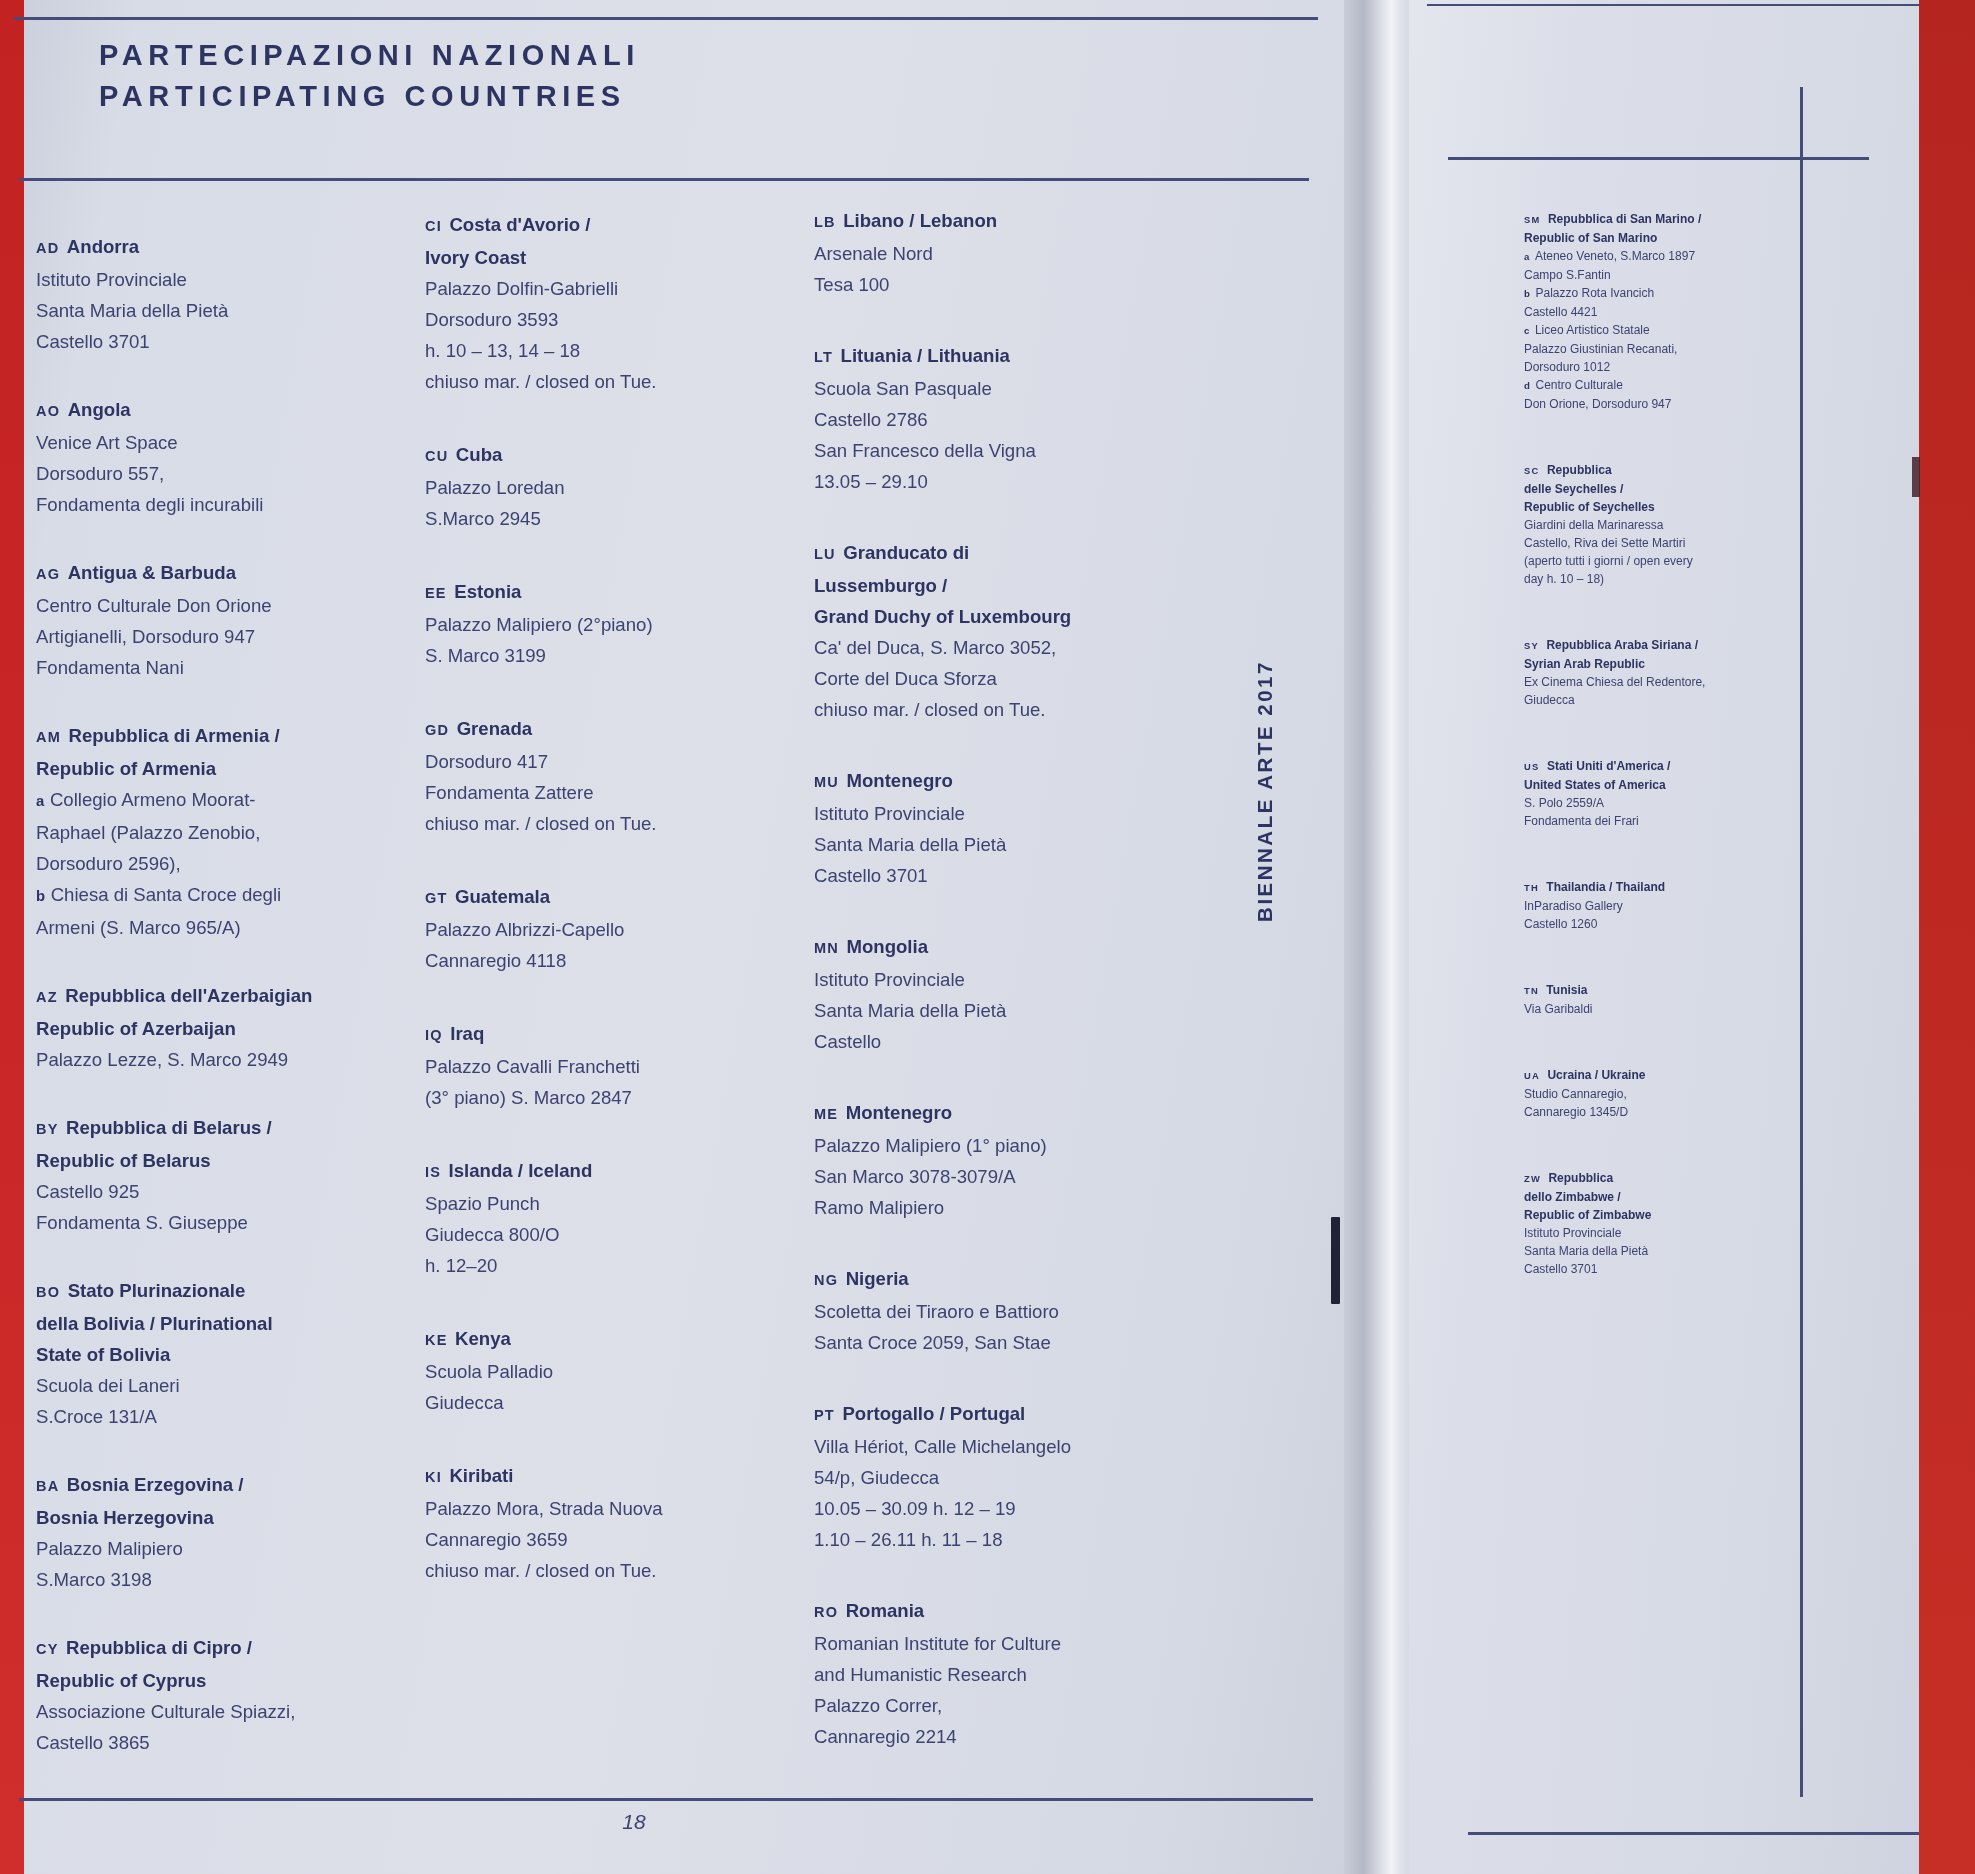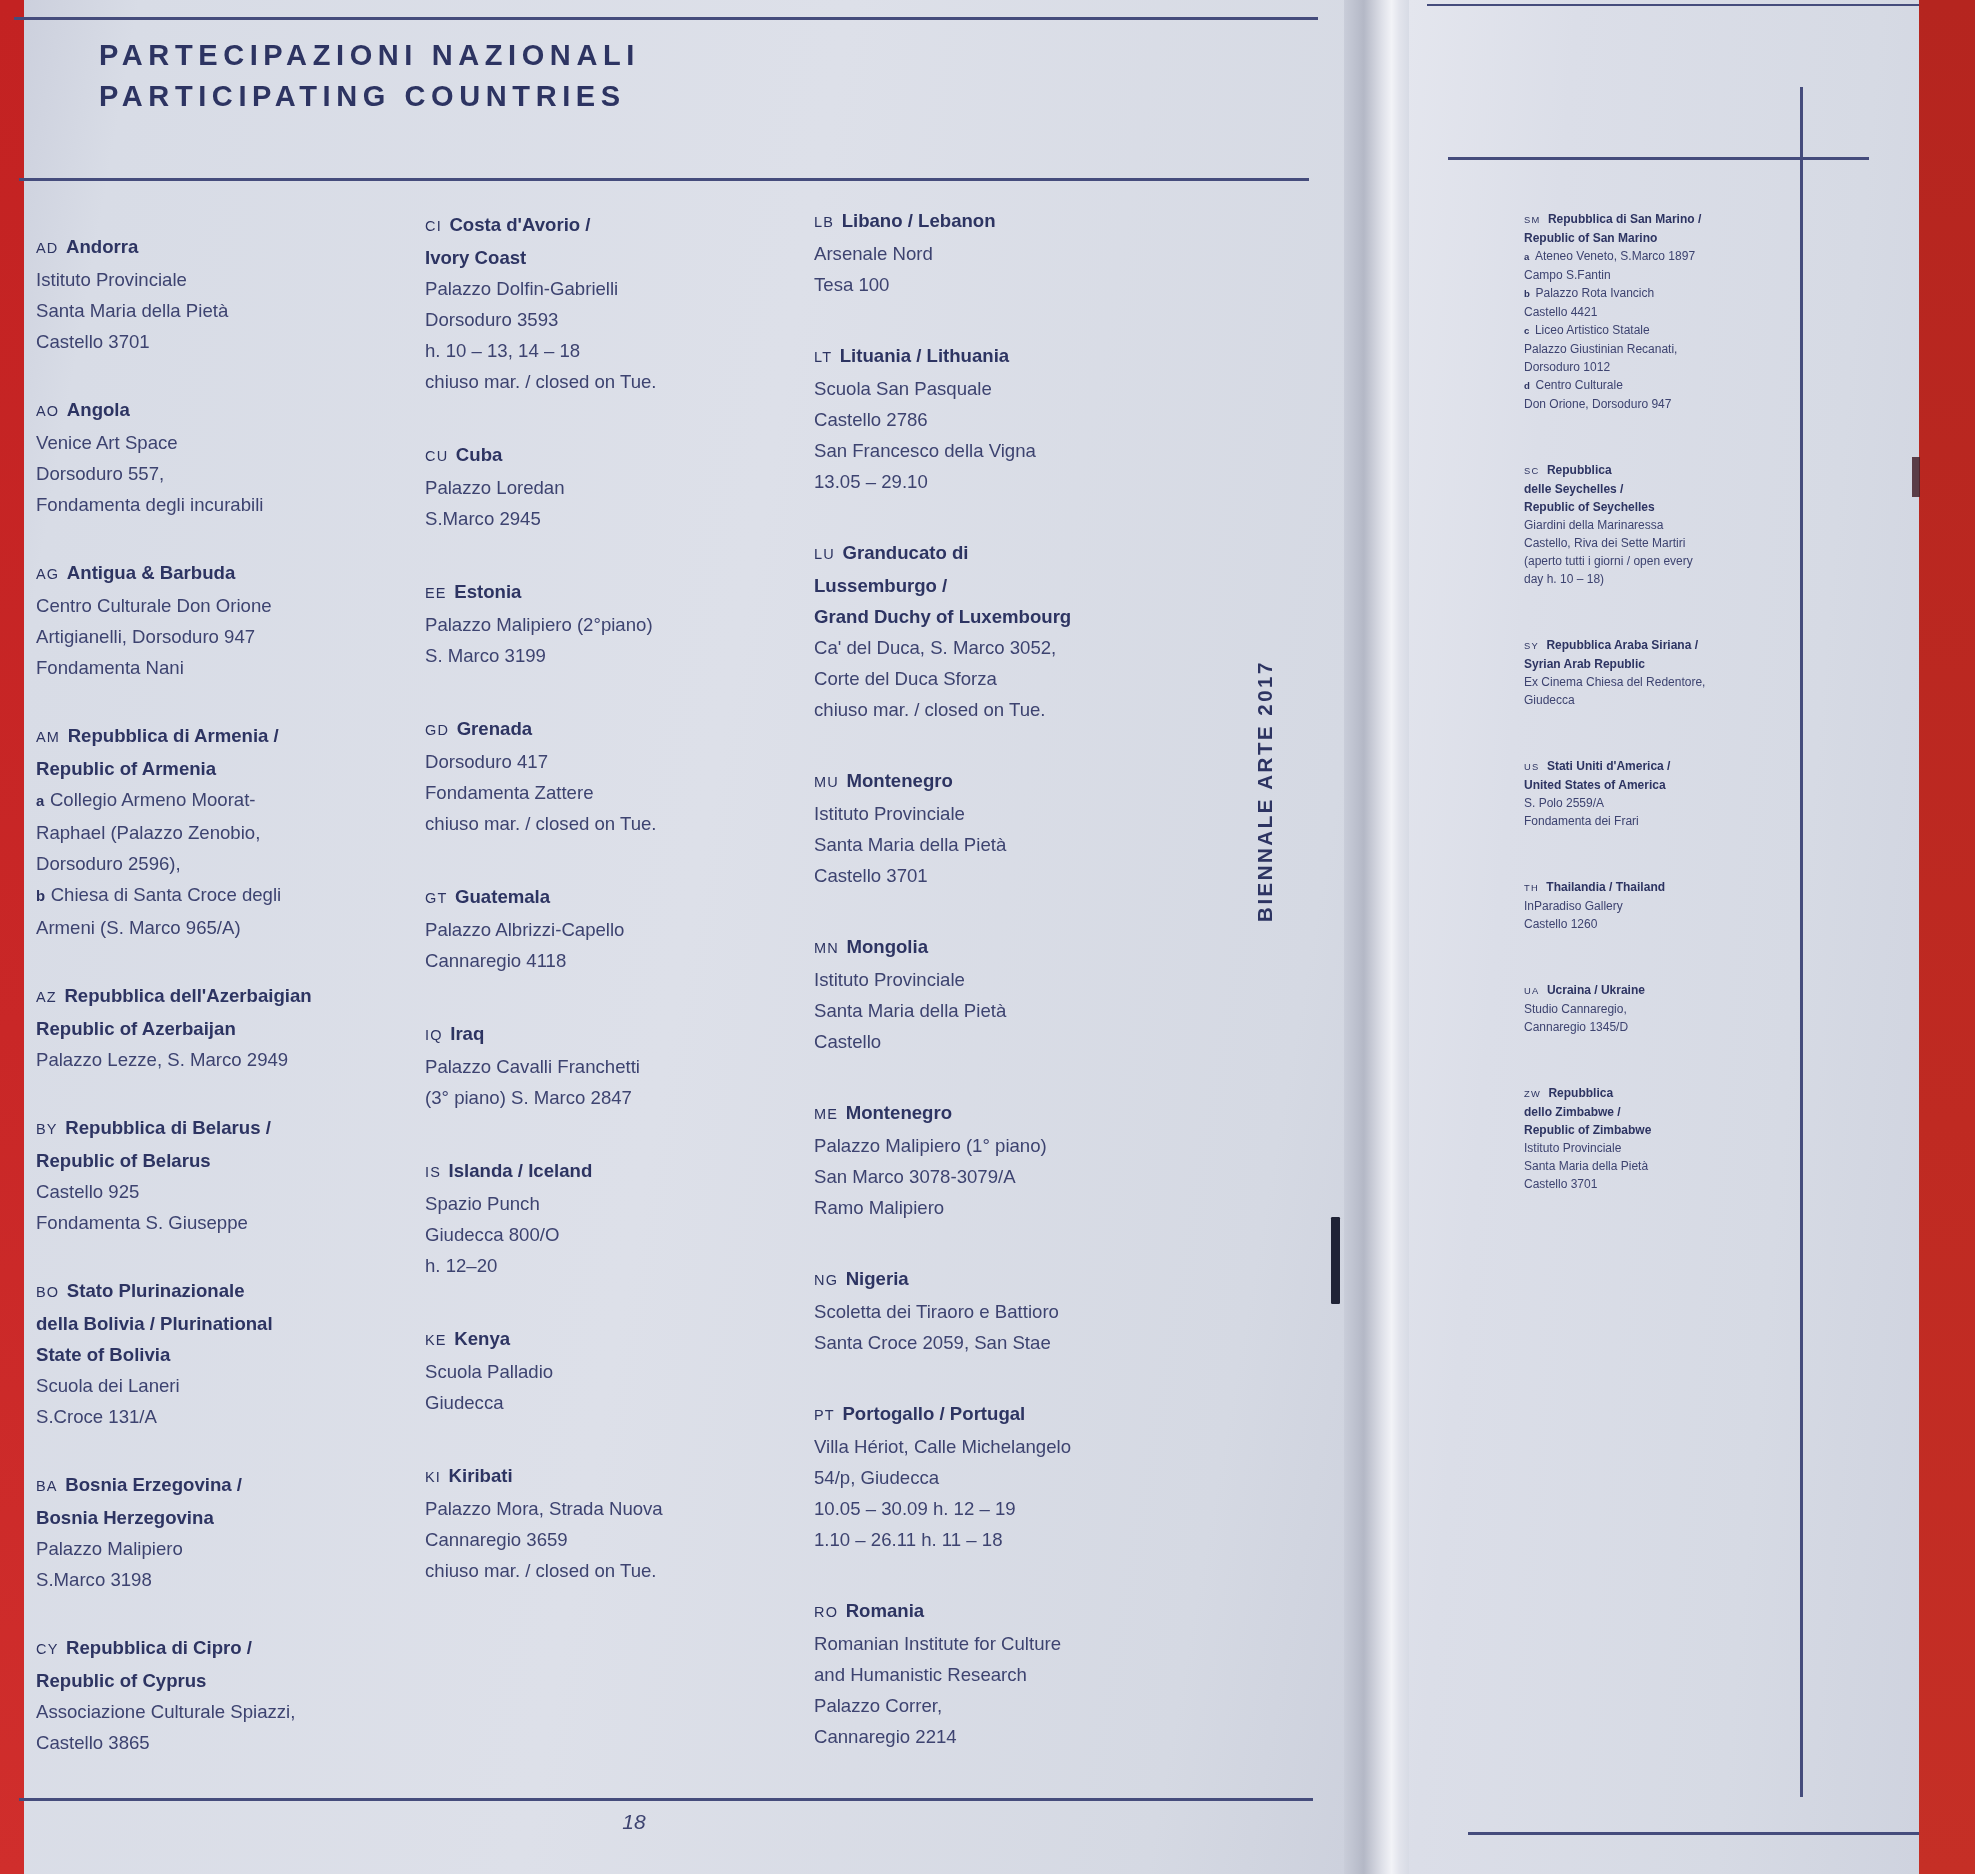--- a/index.html
+++ b/index.html
@@ -41,21 +41,21 @@
   #col1{left:36px;top:231px;width:373px;}
   #col2{left:425px;top:209px;width:385px;}
   #col3{left:814px;top:205px;width:413px;}
   #colR{left:1524px;top:210px;width:348px;font-size:12px;line-height:18px;}
   .entry{margin-bottom:37px;}
   #col2 .entry{margin-bottom:42px;}
   #col3 .entry{margin-bottom:40px;}
   #colR .entry{margin-bottom:48px;}
   .entry-line{white-space:nowrap;}
   .code{
-    font-weight:400;font-size:0.78em;letter-spacing:1.2px;
+    font-weight:700;font-size:0.78em;letter-spacing:1.2px;
     color:var(--ink-bold,#2d3462);margin-right:7.5px;text-align:center;
   }
   .cname,.name-cont{font-weight:700;color:var(--ink-bold,#2d3462);}
   .sub{font-weight:700;font-size:0.8em;color:var(--ink-bold,#2d3462);margin-right:5.6px;}
   #spine-text{
     position:absolute;left:1265px;top:791px;
     transform:translate(-50%,-50%) rotate(-90deg);
     font-weight:700;font-size:20.5px;letter-spacing:2.5px;white-space:nowrap;
     color:var(--ink-bold,#2d3462);
   }
@@ -287,20 +287,24 @@
       <div class="entry-line name-cont">United States of America</div>
       <div class="entry-line">S. Polo 2559/A</div>
       <div class="entry-line">Fondamenta dei Frari</div>
     </div>
     <div class="entry">
       <div class="entry-line"><span class="code">TH</span><span class="cname">Thailandia / Thailand</span></div>
       <div class="entry-line">InParadiso Gallery</div>
       <div class="entry-line">Castello 1260</div>
     </div>
     <div class="entry">
+      <div class="entry-line"><span class="code">TN</span><span class="cname">Tunisia</span></div>
+      <div class="entry-line">Via Garibaldi</div>
+    </div>
+    <div class="entry">
       <div class="entry-line"><span class="code">UA</span><span class="cname">Ucraina / Ukraine</span></div>
       <div class="entry-line">Studio Cannaregio,</div>
       <div class="entry-line">Cannaregio 1345/D</div>
     </div>
     <div class="entry">
       <div class="entry-line"><span class="code">ZW</span><span class="cname">Repubblica</span></div>
       <div class="entry-line name-cont">dello Zimbabwe /</div>
       <div class="entry-line name-cont">Republic of Zimbabwe</div>
       <div class="entry-line">Istituto Provinciale</div>
       <div class="entry-line">Santa Maria della Pietà</div>

